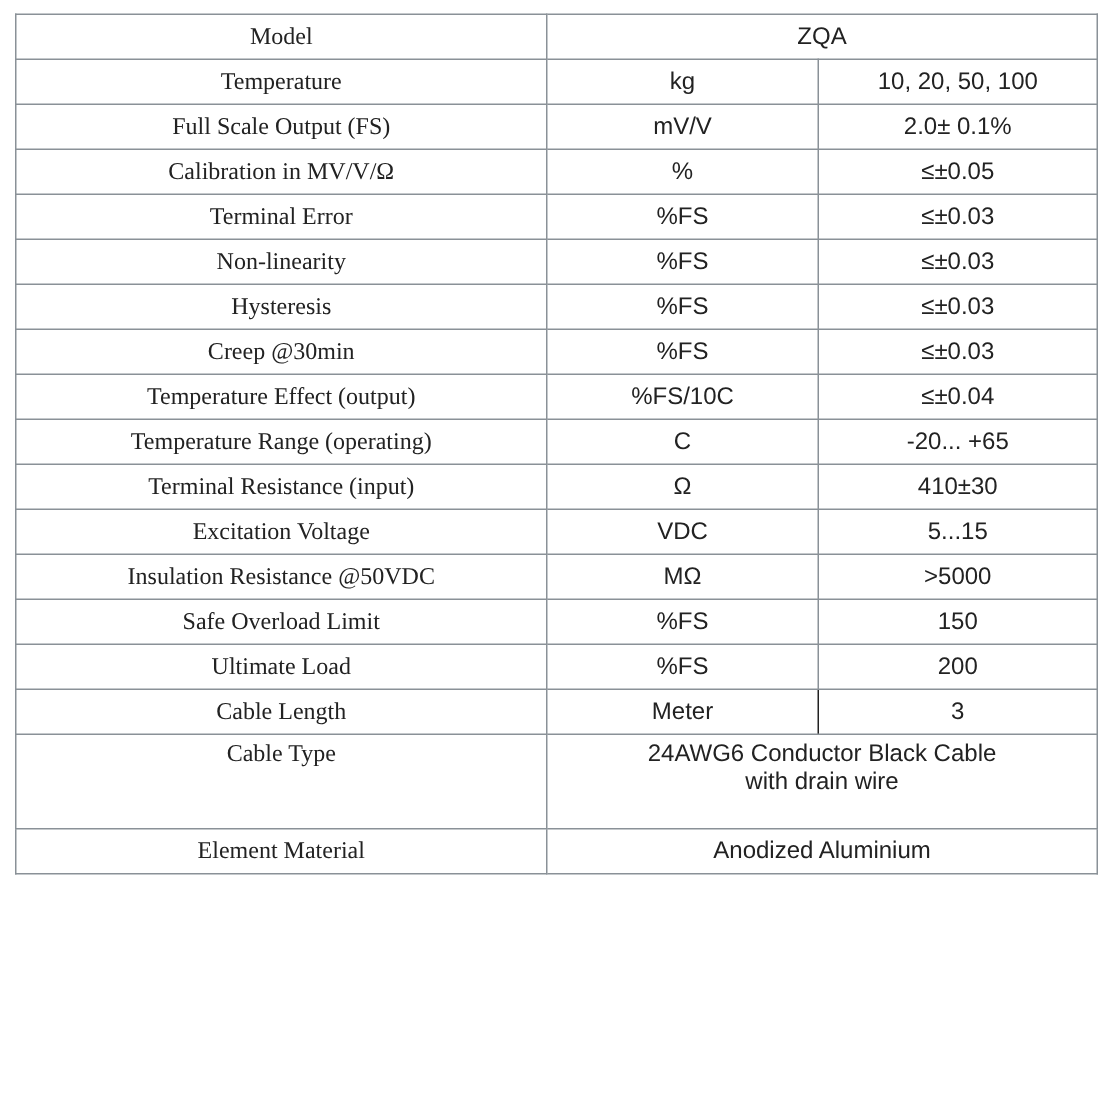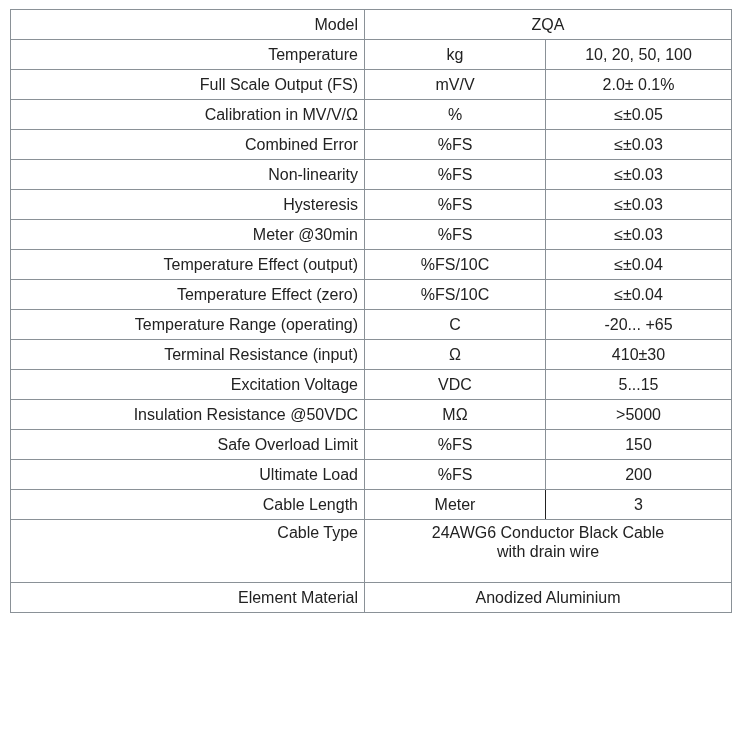--- a/index.html
+++ b/index.html
@@ -14,21 +14,21 @@
     table-layout: fixed;
   }
   .spec-table td {
     border: 1px solid #8a9197;
     height: 29px;
     padding: 0 6px;
     vertical-align: middle;
     white-space: nowrap;
     line-height: 19px;
   }
-  .spec-table td.param { text-align: right; }
+  .spec-table td.param { text-align: center; font-family: Liberation Serif, serif; }
   .spec-table td.unit, .spec-table td.value, .spec-table td.span { text-align: center; }
   .spec-table tr.tall td { height: 59px; vertical-align: top; padding-top: 3px; }
   .spec-table tr.tall td.span { white-space: normal; text-align: center; }
   .spec-table td.dark-right { border-right: 1px solid #222222; }
   col.c1 { width: 354px; }
   col.c2 { width: 181px; }
   col.c3 { width: 186px; }
 </style>
 </head>
 <body>
@@ -54,46 +54,41 @@
       <td class="param">Full Scale Output (FS)</td>
       <td class="unit">mV/V</td>
       <td class="value">2.0± 0.1%</td>
     </tr>
     <tr>
       <td class="param">Calibration in MV/V/Ω</td>
       <td class="unit">%</td>
       <td class="value">≤±0.05</td>
     </tr>
     <tr>
-      <td class="param">Combined Error</td>
+      <td class="param">Terminal Error</td>
       <td class="unit">%FS</td>
       <td class="value">≤±0.03</td>
     </tr>
     <tr>
       <td class="param">Non-linearity</td>
       <td class="unit">%FS</td>
       <td class="value">≤±0.03</td>
     </tr>
     <tr>
       <td class="param">Hysteresis</td>
       <td class="unit">%FS</td>
       <td class="value">≤±0.03</td>
     </tr>
     <tr>
-      <td class="param">Meter @30min</td>
+      <td class="param">Creep @30min</td>
       <td class="unit">%FS</td>
       <td class="value">≤±0.03</td>
     </tr>
     <tr>
       <td class="param">Temperature Effect (output)</td>
-      <td class="unit">%FS/10C</td>
-      <td class="value">≤±0.04</td>
-    </tr>
-    <tr>
-      <td class="param">Temperature Effect (zero)</td>
       <td class="unit">%FS/10C</td>
       <td class="value">≤±0.04</td>
     </tr>
     <tr>
       <td class="param">Temperature Range (operating)</td>
       <td class="unit">C</td>
       <td class="value">-20... +65</td>
     </tr>
     <tr>
       <td class="param">Terminal Resistance (input)</td>

